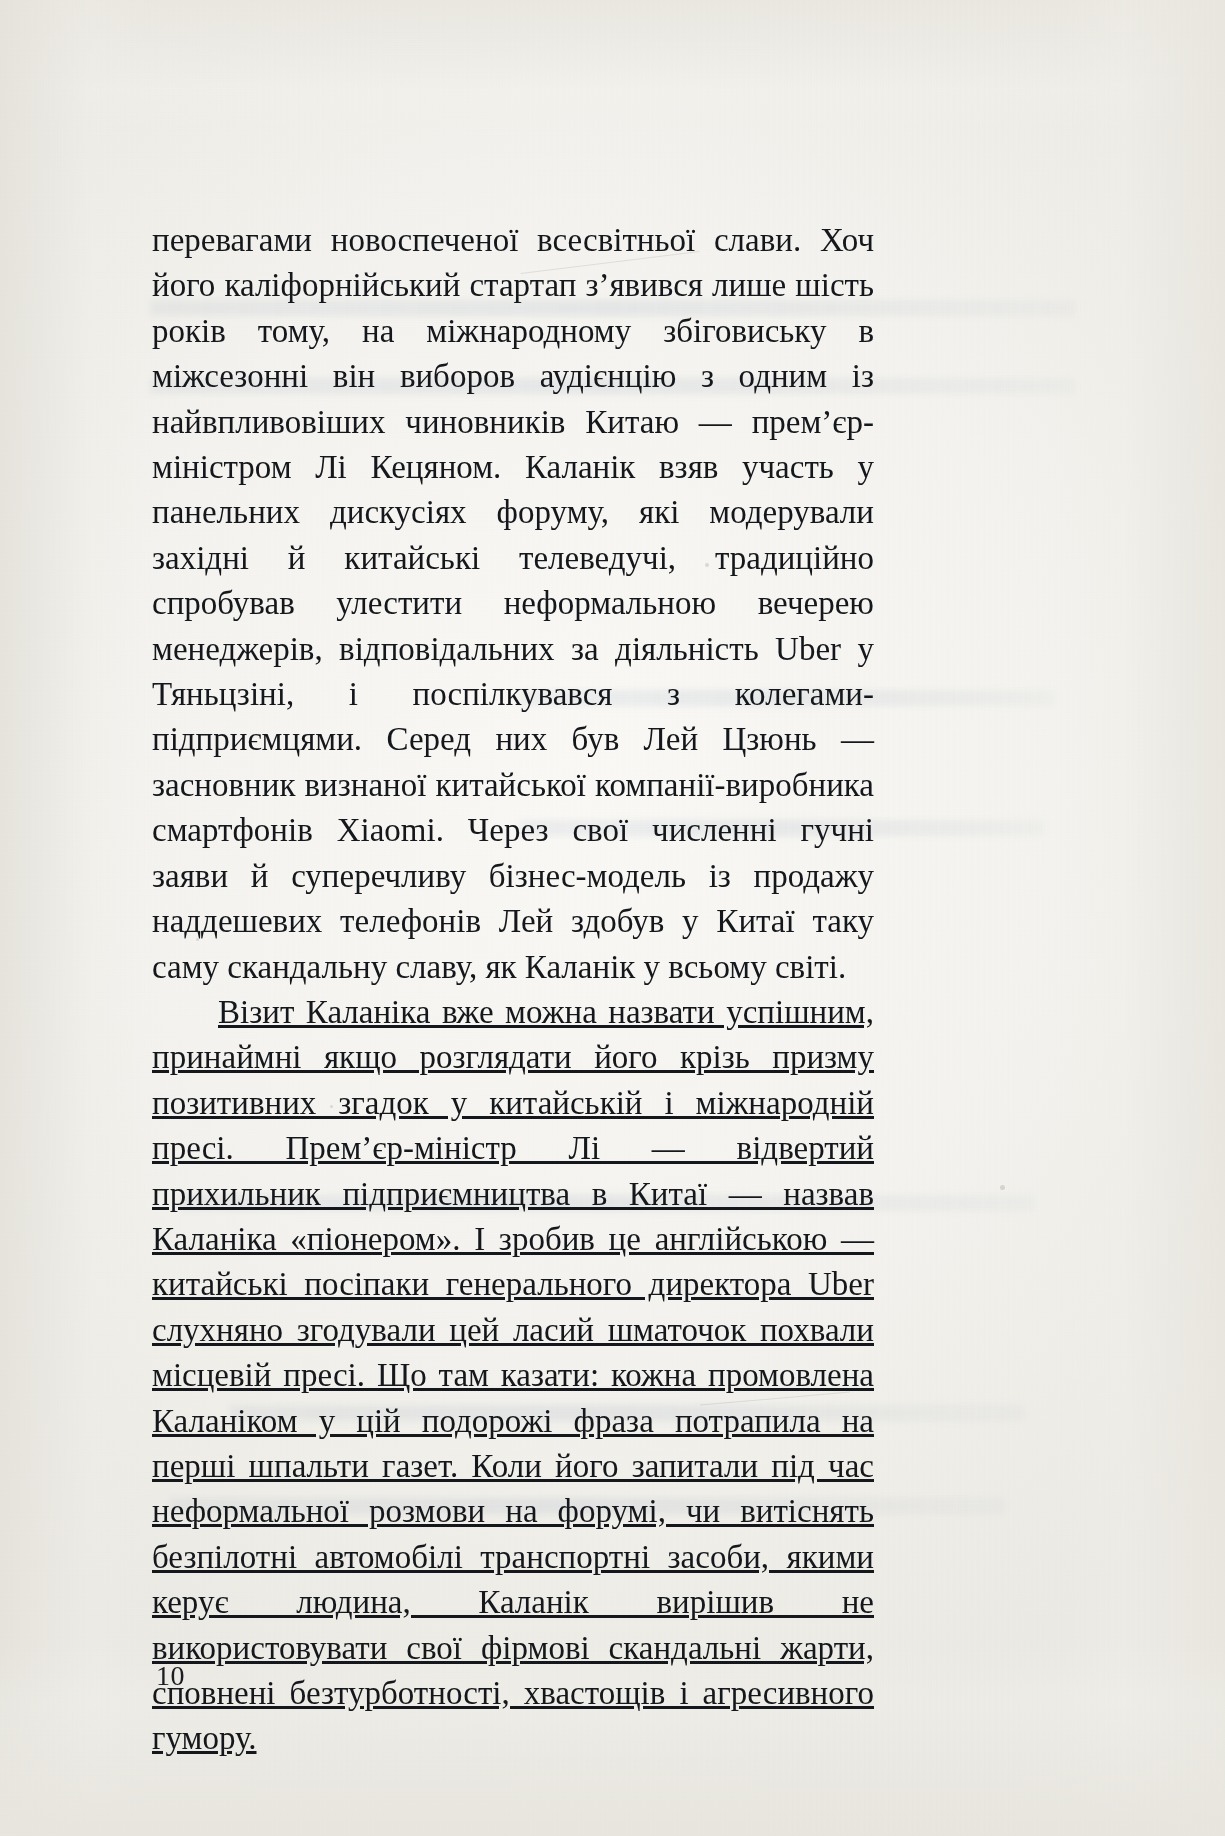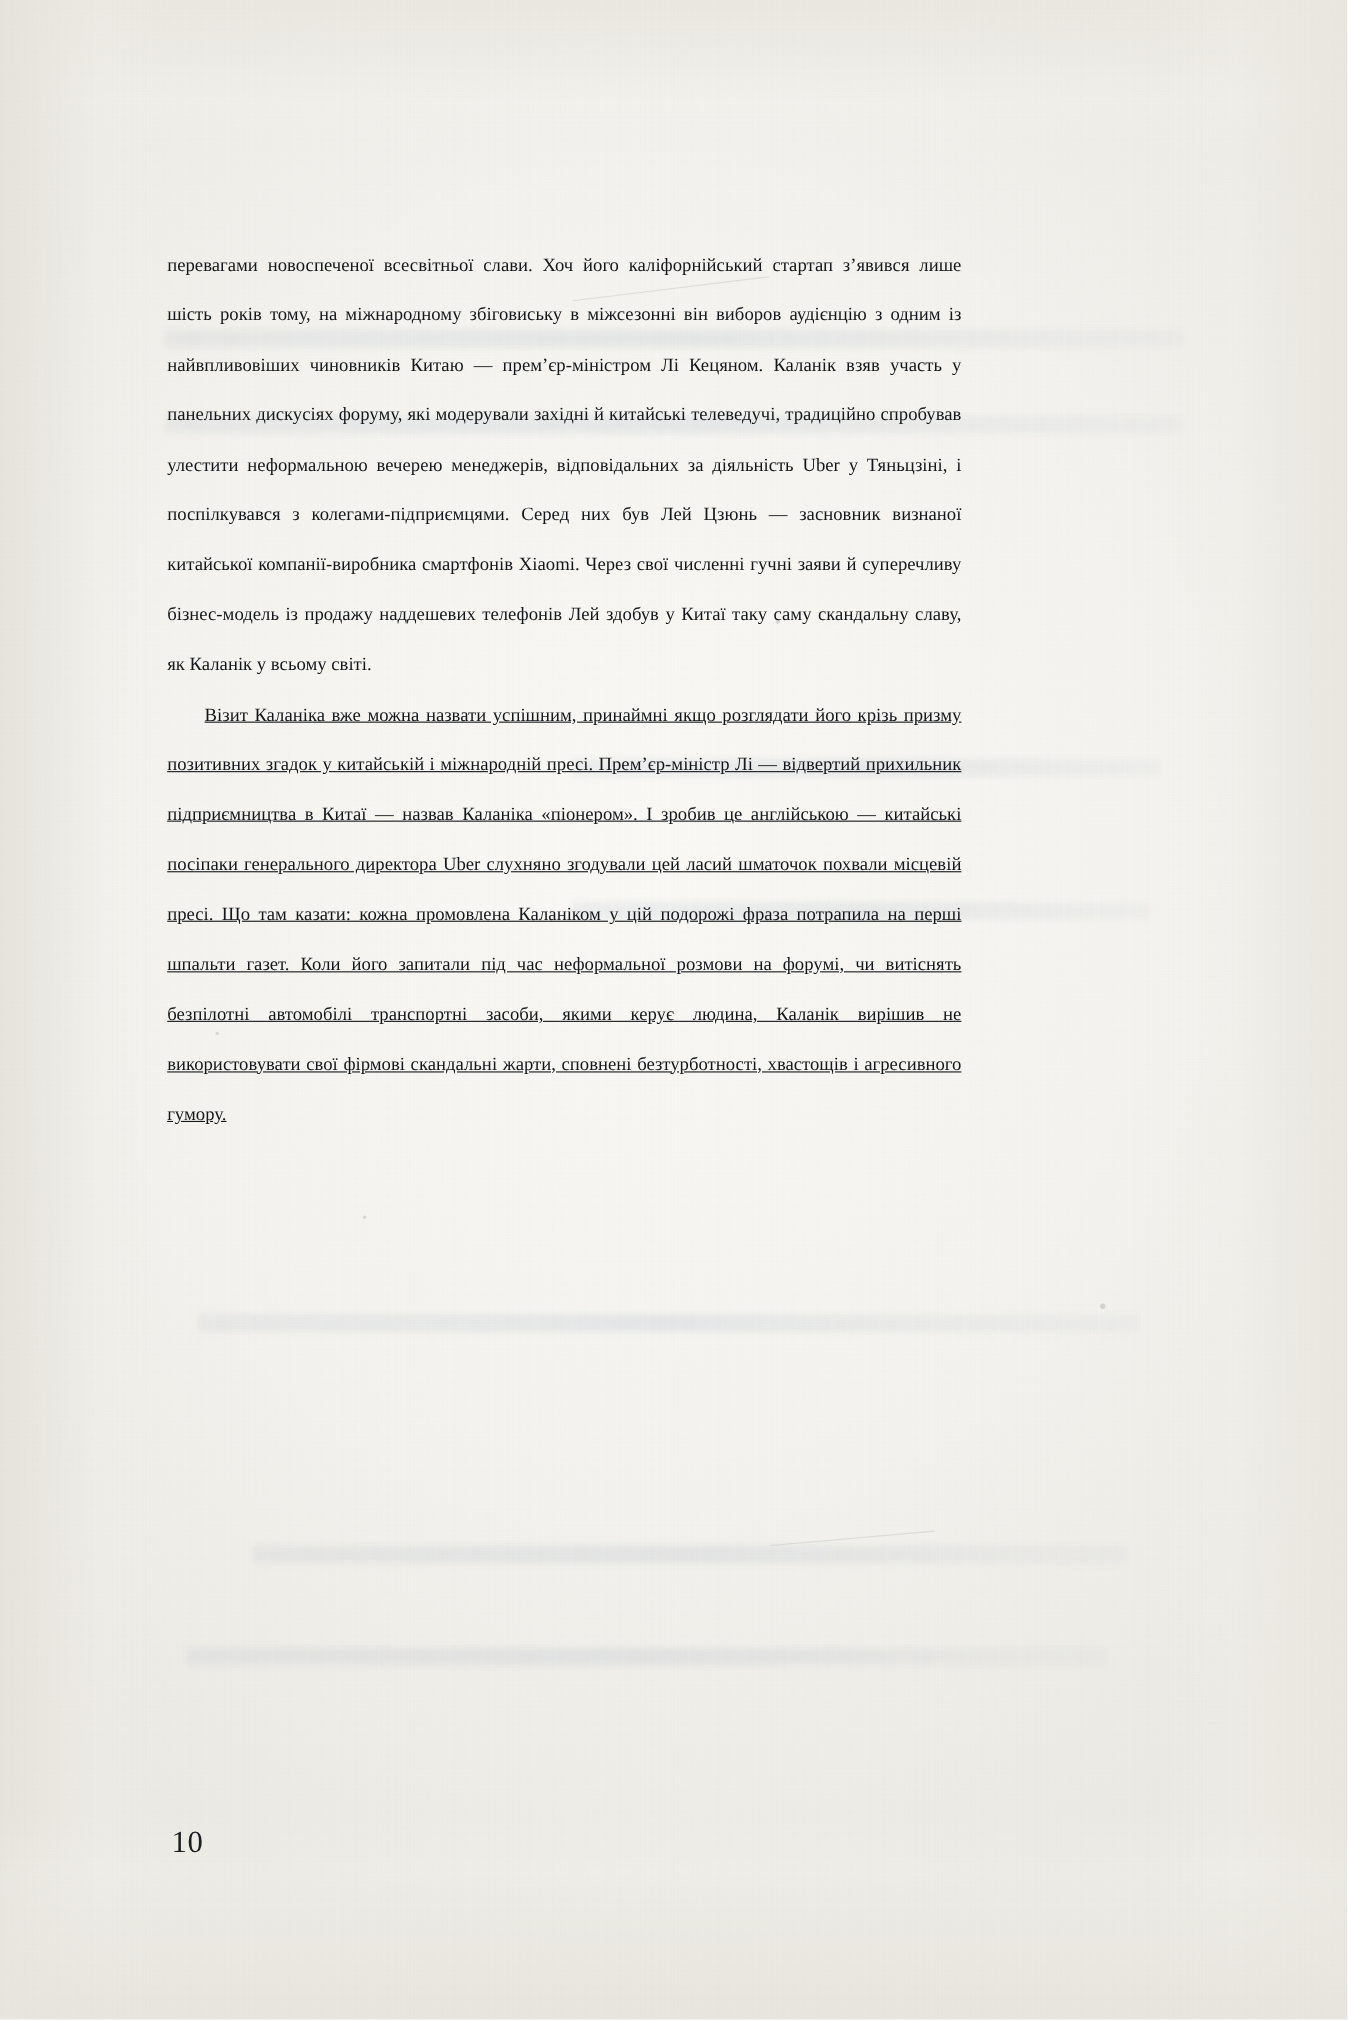--- a/index.html
+++ b/index.html
@@ -65,21 +65,21 @@
     background: rgba(120,125,135,0.18);
     pointer-events: none;
   }
 
   .text-block {
     position: absolute;
     left: 152px;
     top: 218px;
     width: 722px;
     font-family: "Liberation Serif", "DejaVu Serif", serif;
-    font-size: 17px;
+    font-size: 33px;
     line-height: 45.4px;
     color: #15181c;
     text-align: justify;
     text-justify: inter-word;
     -webkit-font-smoothing: antialiased;
   }
 
   .text-block p {
     margin: 0;
     text-indent: 0;

